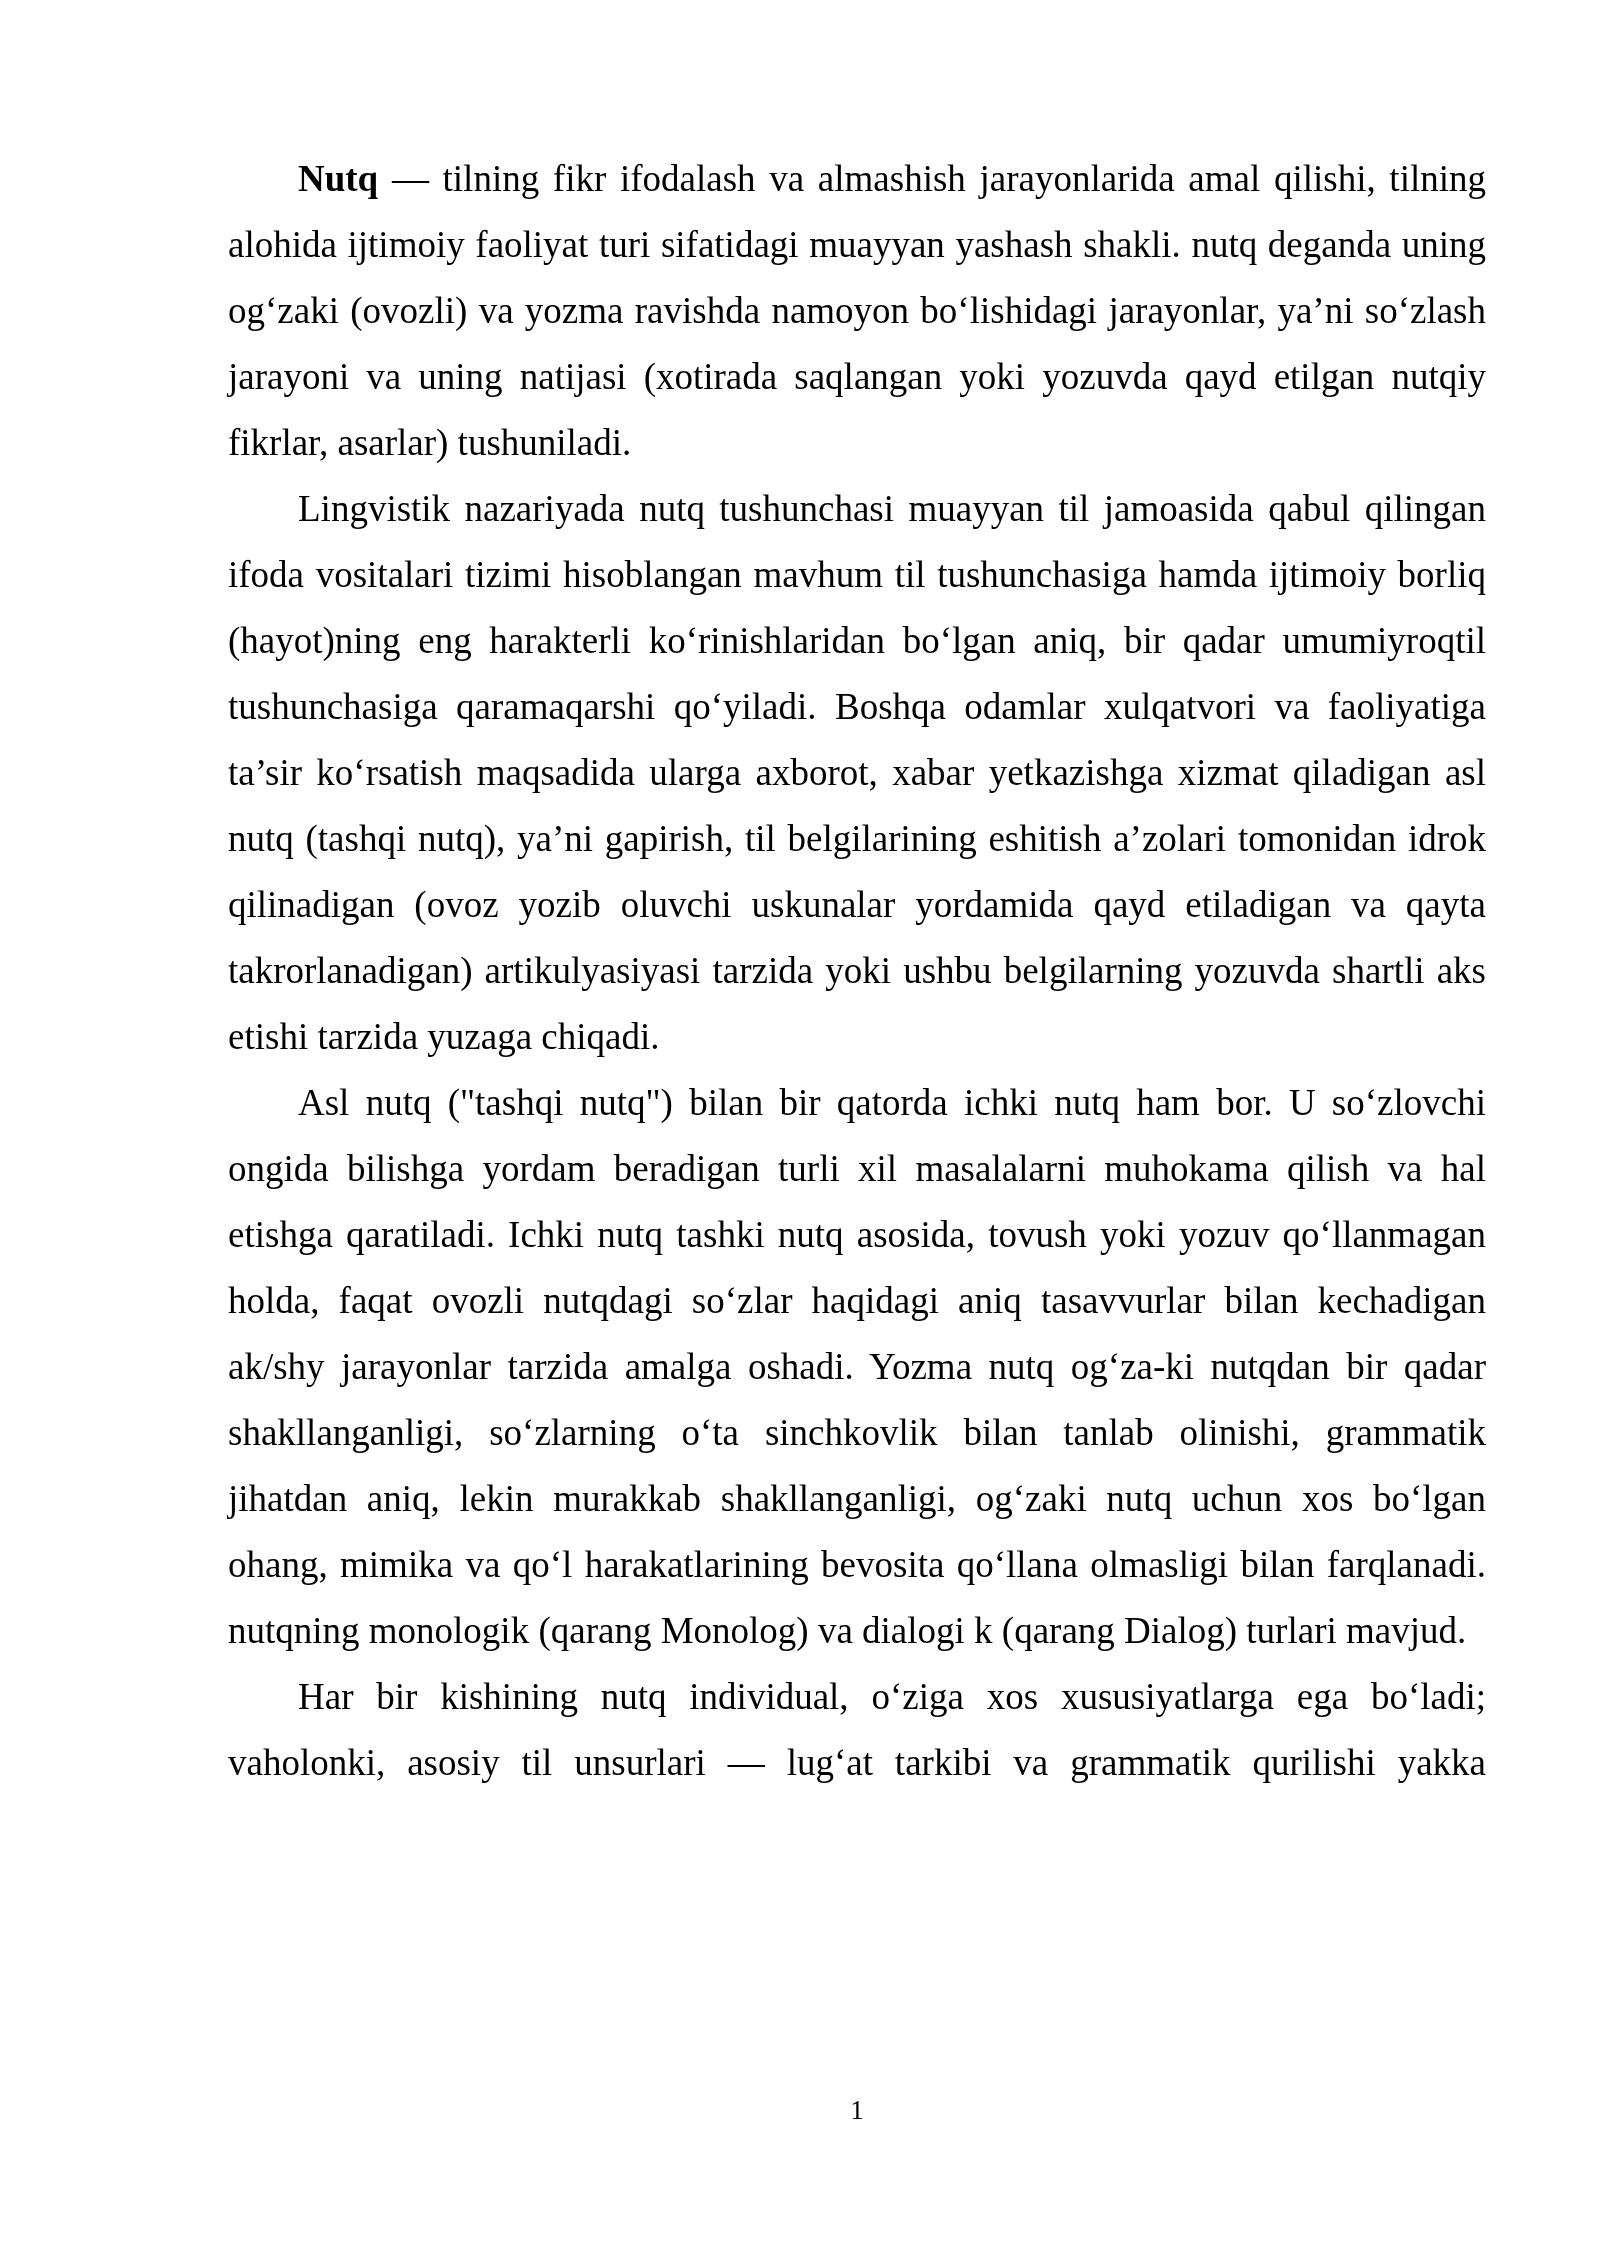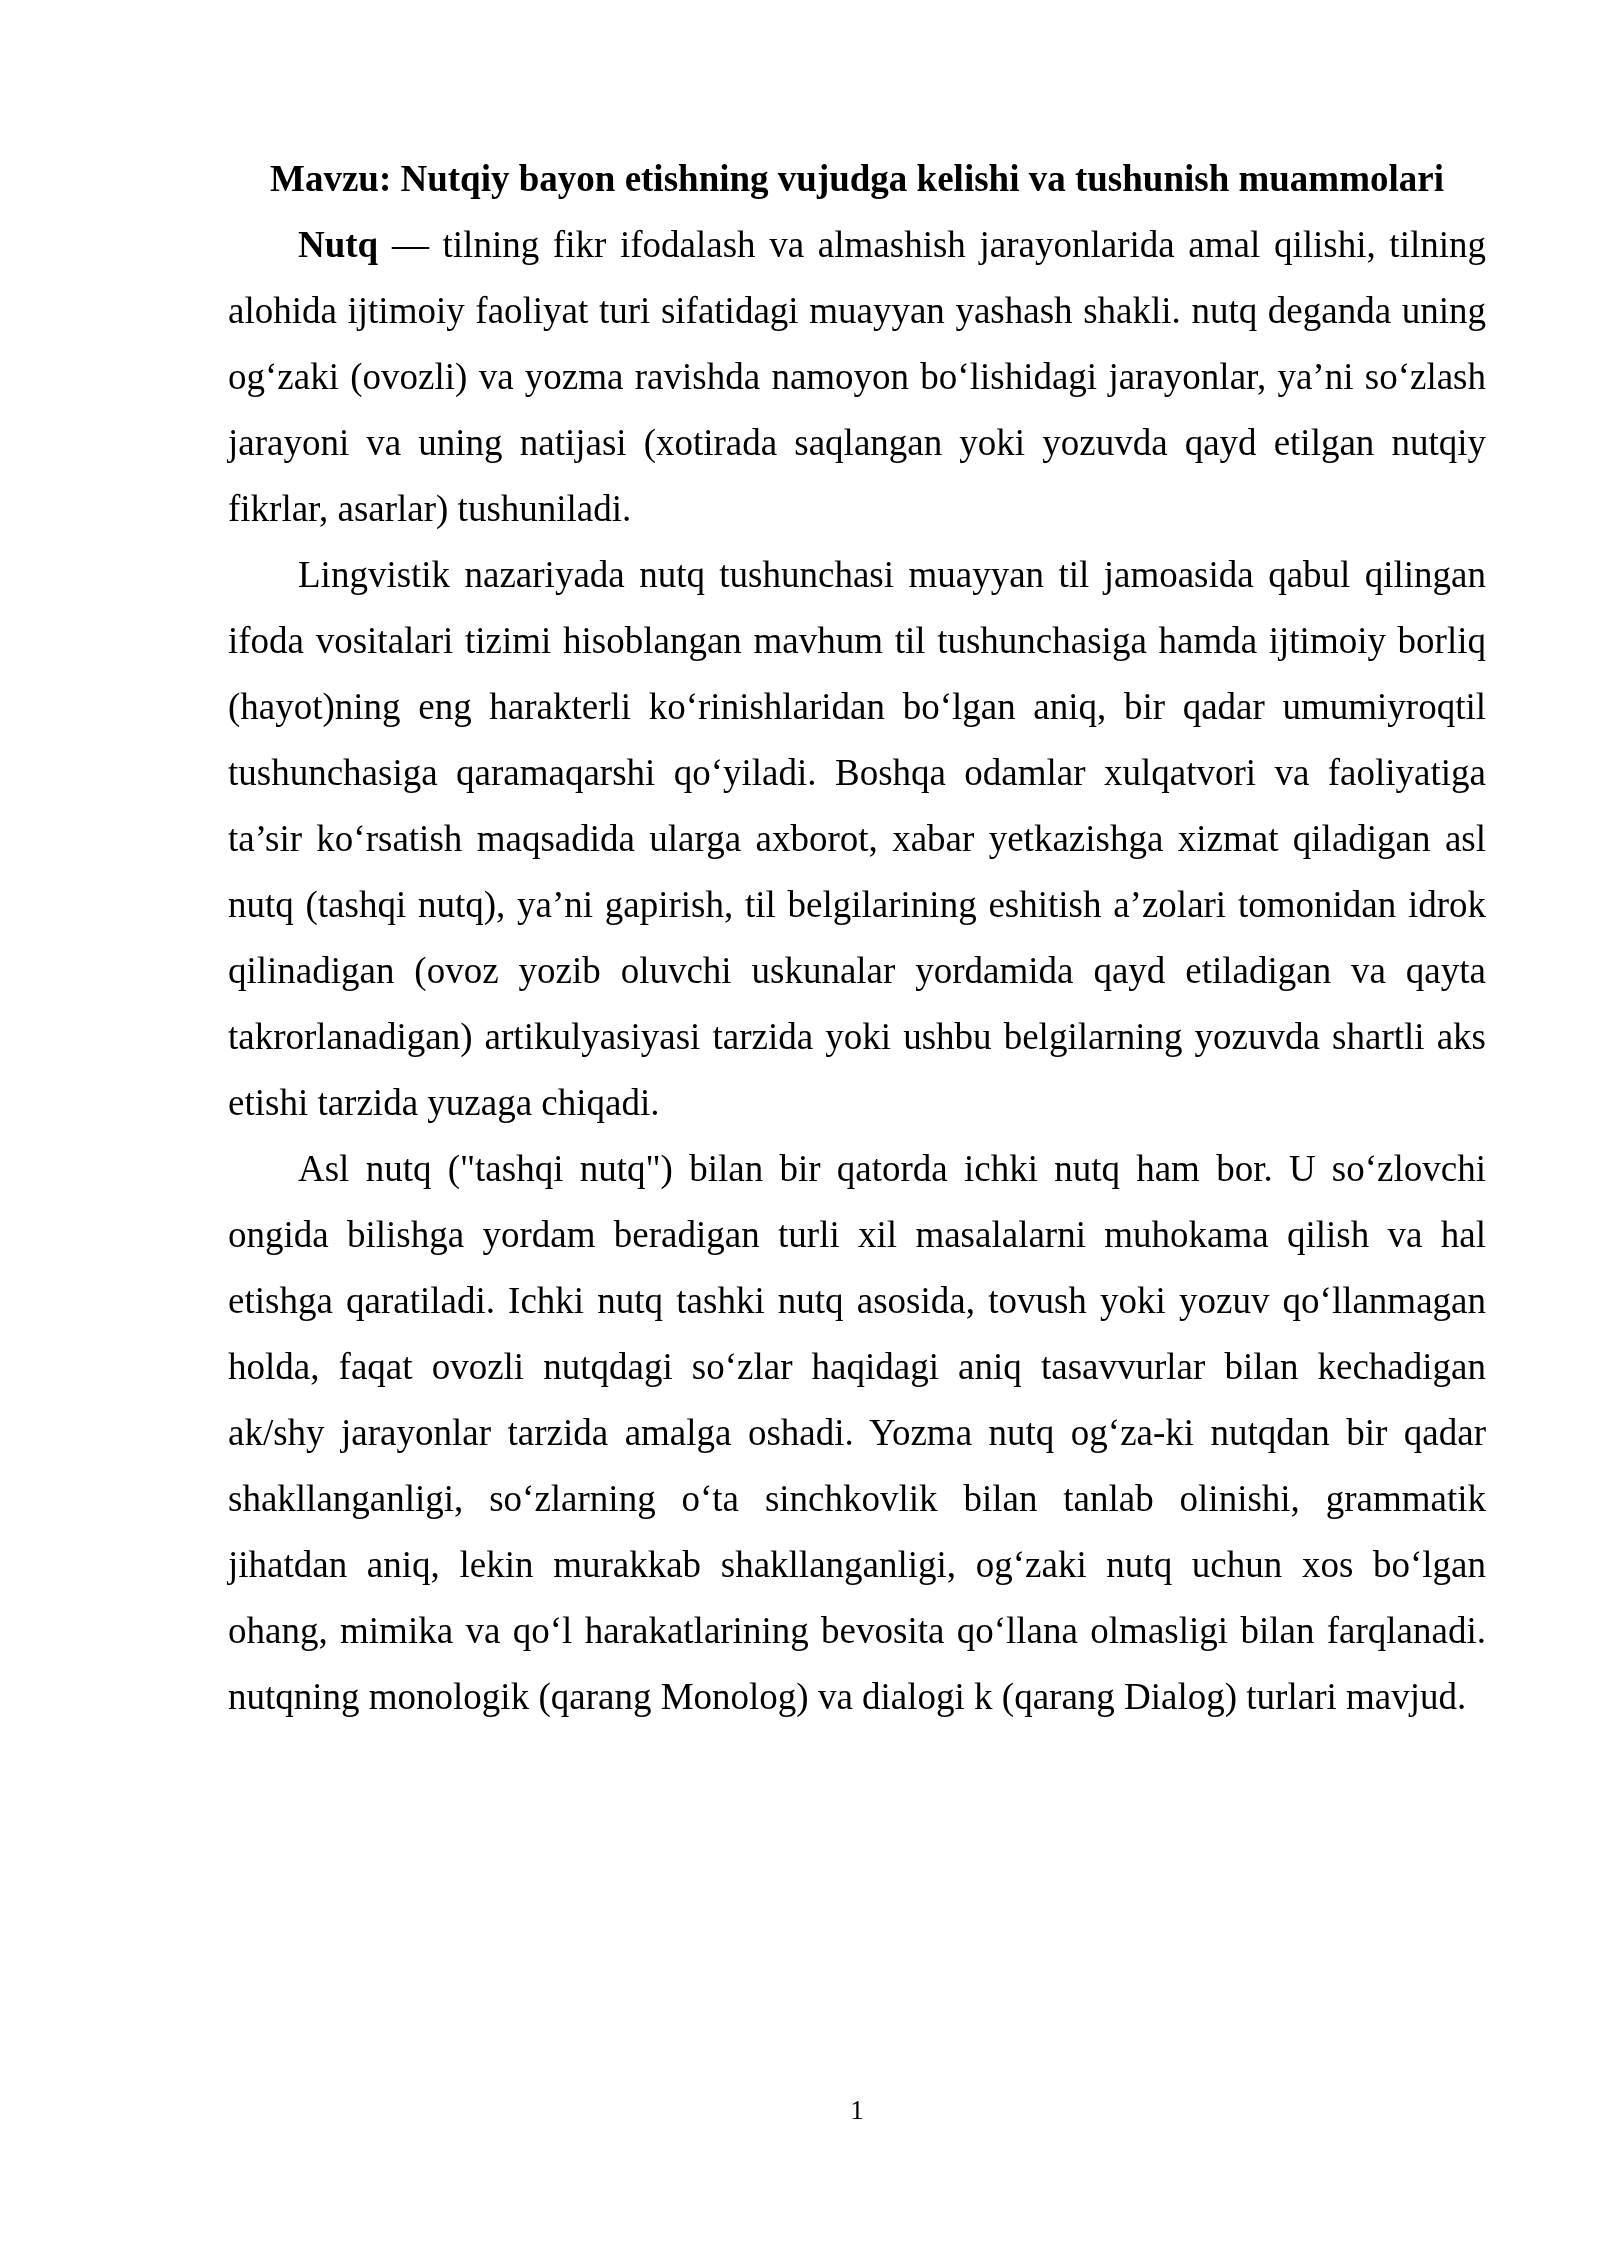--- a/index.html
+++ b/index.html
@@ -54,25 +54,25 @@
     font-size: 27px;
     line-height: 32px;
     color: #000000;
   }
 </style>
 </head>
 <body>
 
 <div class="page">
   <div class="content">
-    <h1 class="doc-title">Mavzu: Nutqiy bayon etishning vujudga kelishi va tushunish muammolari</h1>
 
     <p class="para"><span class="lead-word">Nutq</span><span> — tilning fikr ifodalash va almashish jarayonlarida amal qilishi, tilning alohida ijtimoiy faoliyat turi sifatidagi muayyan yashash shakli. nutq deganda uning og‘zaki (ovozli) va yozma ravishda namoyon bo‘lishidagi jarayonlar, ya’ni so‘zlash jarayoni va uning natijasi (xotirada saqlangan yoki yozuvda qayd etilgan nutqiy fikrlar, asarlar) tushuniladi.</span></p>
 
     <p class="para">Lingvistik nazariyada nutq tushunchasi muayyan til jamoasida qabul qilingan ifoda vositalari tizimi hisoblangan mavhum til tushunchasiga hamda ijtimoiy borliq (hayot)ning eng harakterli ko‘rinishlaridan bo‘lgan aniq, bir qadar umumiyroqtil tushunchasiga qaramaqarshi qo‘yiladi. Boshqa odamlar xulqatvori va faoliyatiga ta’sir ko‘rsatish maqsadida ularga axborot, xabar yetkazishga xizmat qiladigan asl nutq (tashqi nutq), ya’ni gapirish, til belgilarining eshitish a’zolari tomonidan idrok qilinadigan (ovoz yozib oluvchi uskunalar yordamida qayd etiladigan va qayta takrorlanadigan) artikulyasiyasi tarzida yoki ushbu belgilarning yozuvda shartli aks etishi tarzida yuzaga chiqadi.</p>
 
     <p class="para">Asl nutq ("tashqi nutq") bilan bir qatorda ichki nutq ham bor. U so‘zlovchi ongida bilishga yordam beradigan turli xil masalalarni muhokama qilish va hal etishga qaratiladi. Ichki nutq tashki nutq asosida, tovush yoki yozuv qo‘llanmagan holda, faqat ovozli nutqdagi so‘zlar haqidagi aniq tasavvurlar bilan kechadigan ak/shy jarayonlar tarzida amalga oshadi. Yozma nutq og‘za-ki nutqdan bir qadar shakllanganligi, so‘zlarning o‘ta sinchkovlik bilan tanlab olinishi, grammatik jihatdan aniq, lekin murakkab shakllanganligi, og‘zaki nutq uchun xos bo‘lgan ohang, mimika va qo‘l harakatlarining bevosita qo‘llana olmasligi bilan farqlanadi. nutqning monologik (qarang Monolog) va dialogi k (qarang Dialog) turlari mavjud.</p>
 
 
+    <p class="para force-justify">Har bir kishining nutq individual, o‘ziga xos xususiyatlarga ega bo‘ladi; vaholonki, asosiy til unsurlari — lug‘at tarkibi va grammatik qurilishi yakka</p>
   </div>
 
   <div class="page-number">1</div>
 </div>
 
 </body></html>

